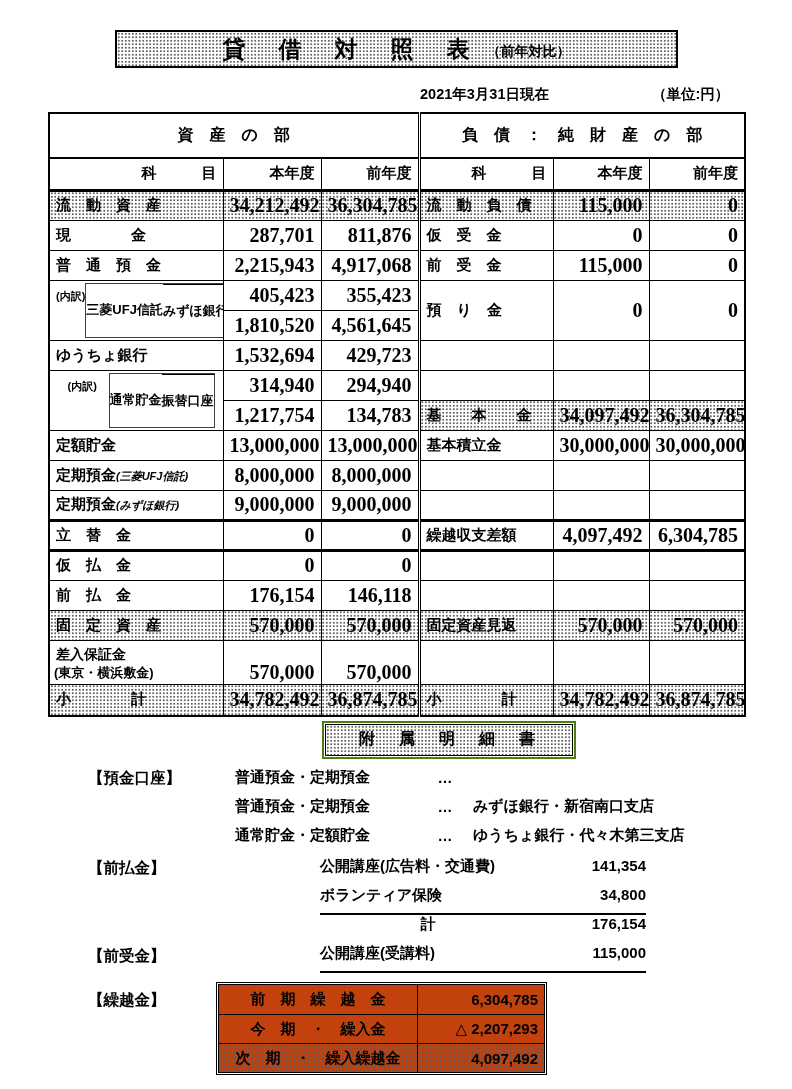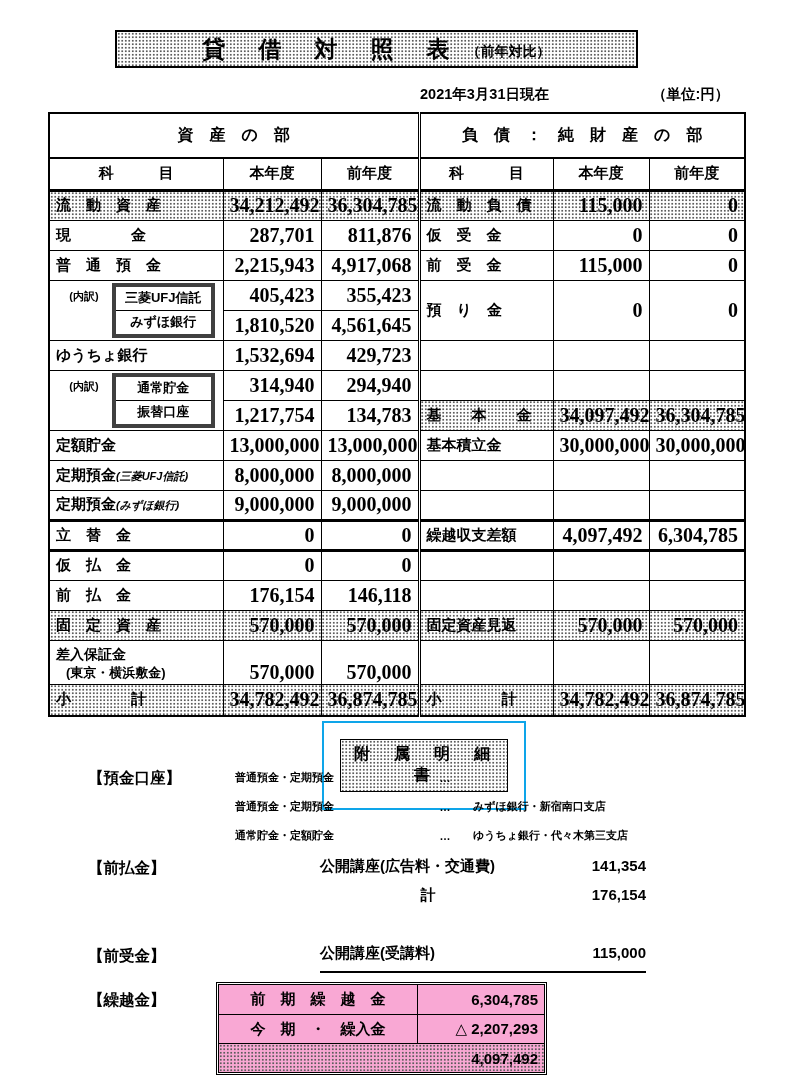--- a/index.html
+++ b/index.html
@@ -10,83 +10,83 @@
     font-family:"Liberation Sans","DejaVu Sans",sans-serif;
     font-weight:700;
   }
   .dots {
     background-image:radial-gradient(circle,#5c5c5c 0.65px,transparent 0.85px);
     background-size:3.5px 3.5px;
   }
 
   
   .title-box {
-    position:absolute; left:115px; top:30px; width:523px; height:38px;
+    position:absolute; left:115px; top:30px; width:563px; height:38px;
     border:2px solid #000; display:flex; align-items:center; justify-content:center; gap:12px;
   }
   .title-main { font-size:23px; letter-spacing:5px; white-space:nowrap; }
   .title-sub  { font-size:14px; padding-top:6px; white-space:nowrap; }
 
   .meta-date { position:absolute; left:420px; top:85px; font-size:14.5px; }
   .meta-unit { position:absolute; left:652px; top:85px; font-size:14.5px; }
 
   
   table.bs {
     position:absolute; left:48px; top:112px; width:696px;
     border-collapse:collapse; table-layout:fixed;
     border:2px solid #000;
   }
   table.bs td { border:1px solid #000; padding:0 6px; overflow:hidden; white-space:nowrap; }
   tr.row-gh { height:45px; }
   tr.row-gh td { border-bottom:2px solid #000; font-size:16px; text-align:center; }
   tr.row-ch { height:32px; }
-  tr.row-ch td { border-bottom:3px solid #000; font-size:15px; text-align:center; }
+  tr.row-ch td { border-bottom:3px solid #000; font-size:15px; text-align:right; }
   tr.row-d  { height:30px; }
   tr.row-hosho { height:44px; }
   tr.row-sub { height:32px; }
   tr.thick-row td { border-top:3px solid #000; border-bottom:3px solid #000; }
   td.cd { border-left:3px double #000 !important; }
   td.lbl { text-align:left; font-size:15px; padding-left:8px; }
   td.num { text-align:right; font-size:20px;font-family:Liberation Serif, serif; }
   .sm { font-size:11px;font-style:italic; }
   td.vb { vertical-align:bottom; padding-bottom:3px; }
 
   td.nest { padding:0; vertical-align:top; }
   .nest-flex { display:flex; height:59px; }
   .uw { width:56px; display:flex; justify-content:center; align-items:flex-start;
         padding-top:8px; font-size:11px; }
-  .ibox { flex:1; margin:2px 2px 2px 0; border:4px solid #404040;
-          display:flex; flex-direction:column; }
+  .ibox { flex:1; margin:2px 2px 2px 0; border:1px solid #404040;
+          display:flex; flex-direction:row; }
   .ib-row { flex:1; display:flex; align-items:center; justify-content:center; font-size:13px; }
   .ib-row + .ib-row { border-top:1px solid #000; }
   .hosho-l1 { font-size:14px; line-height:1.5; padding-left:2px; }
-  .hosho-l2 { font-size:13px; line-height:1.2;margin-left:12px; }
+  .hosho-l2 { font-size:13px; line-height:1.2; }
 
   
-  .annex-title-outer { position:absolute; left:322px; top:721px; width:204px;
-    border:2px solid #0ea5e9; padding:16px; }
+  .annex-title-outer { position:absolute; left:322px; top:721px; width:254px;
+    border:2px solid #4d7c0f; padding:1px; }
   .annex-title-inner { border:1px solid #000; text-align:center;
     font-size:16px; letter-spacing:4px; padding:4px 0 5px 0; }
 
   .sec-head { position:absolute; font-size:15.5px; white-space:nowrap; }
 
   .acc-rows { position:absolute; left:235px; top:763px; width:480px; }
-  .acc-row { display:flex; align-items:center; height:29px; font-size:11px; }
+  .acc-row { display:flex; align-items:center; height:29px; font-size:15px; }
   .acc-kind { width:182px; } .acc-sep { width:56px; text-align:center; } .acc-bank { flex:1; }
 
   .pp-rows { position:absolute; left:320px; top:857px; width:326px; }
   .pp-row { display:flex; align-items:flex-start; height:29px; font-size:15px; }
   .pp-row.ul { border-bottom:2px solid #000; }
   .pp-name { flex:1; } .pp-name.ctr { text-align:center; }
   .pp-amt { width:110px; text-align:right; }
 
   .adv-rows { position:absolute; left:320px; top:944px; width:326px; }
 
   .co-table { position:absolute; left:218px; top:984px; width:327px;
-    border:1px solid #000; outline:1px solid #000; outline-offset:1px; background:#f9a8d4; }
+    border:1px solid #000; outline:1px solid #000; outline-offset:1px; background:#c2410c; }
   .co-row { display:flex; height:29px; }
   .co-row + .co-row { border-top:1px solid #000; }
   .co-name { width:199px; border-right:1px solid #000; display:flex;
     align-items:center; justify-content:center; font-size:15px; white-space:nowrap; }
   .co-amt { flex:1; display:flex; align-items:center; justify-content:flex-end;
     padding-right:6px; font-size:15px; }
 </style>
 </head>
 <body>
 
@@ -311,20 +311,24 @@
       <span class="acc-bank">ゆうちょ銀行・代々木第三支店</span>
     </div>
   </div>
 
   <div class="sec-head" style="left:88px; top:858px;">【前払金】</div>
   <div class="pp-rows">
     <div class="pp-row">
       <span class="pp-name">公開講座(広告料・交通費)</span>
       <span class="pp-amt">141,354</span>
     </div>
+    <div class="pp-row ul">
+      <span class="pp-name">ボランティア保険</span>
+      <span class="pp-amt">34,800</span>
+    </div>
     <div class="pp-row">
       <span class="pp-name ctr">計</span>
       <span class="pp-amt">176,154</span>
     </div>
   </div>
 
   <div class="sec-head" style="left:88px; top:946px;">【前受金】</div>
   <div class="adv-rows">
     <div class="pp-row ul">
       <span class="pp-name">公開講座(受講料)</span>
@@ -336,17 +340,18 @@
   <div class="co-table">
     <div class="co-row">
       <div class="co-name">前　期　繰　越　金</div>
       <div class="co-amt">6,304,785</div>
     </div>
     <div class="co-row">
       <div class="co-name">今　期　・　繰入金</div>
       <div class="co-amt">△ 2,207,293</div>
     </div>
     <div class="co-row">
+      <div class="co-name dots">次　期　・　繰入繰越金</div>
       <div class="co-amt dots">4,097,492</div>
     </div>
   </div>
 
 </div>
 
 </body></html>

